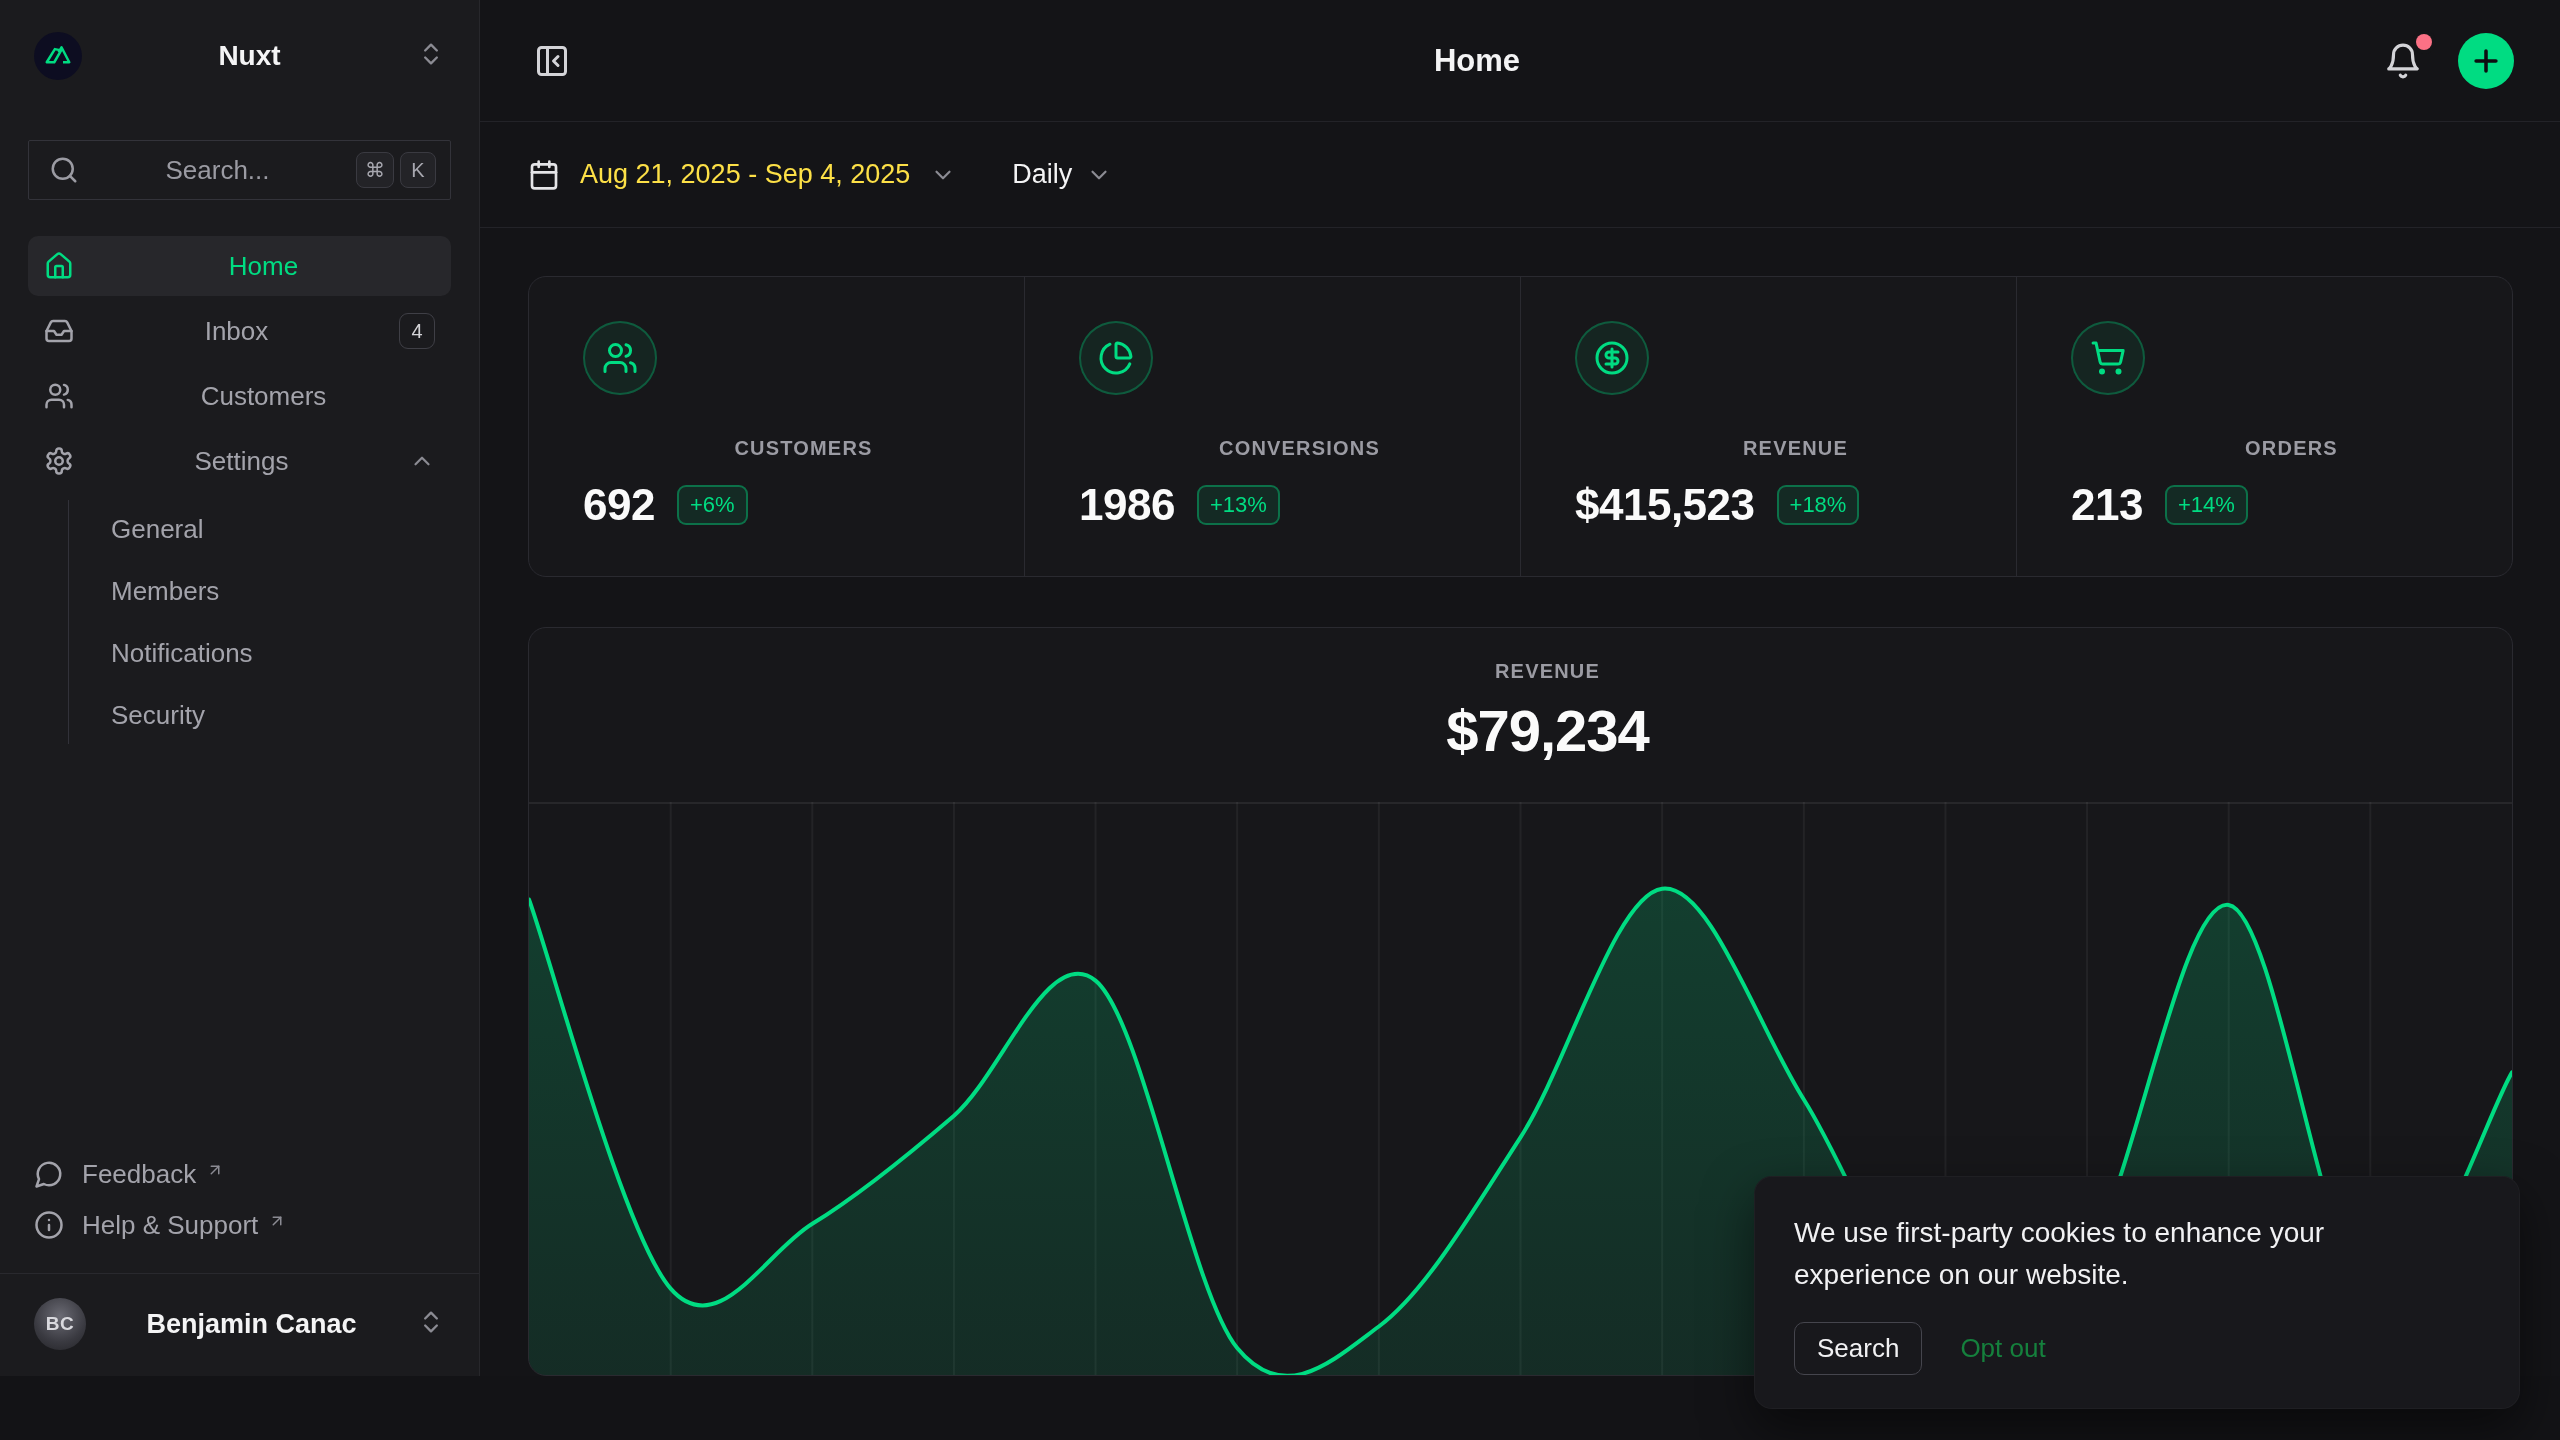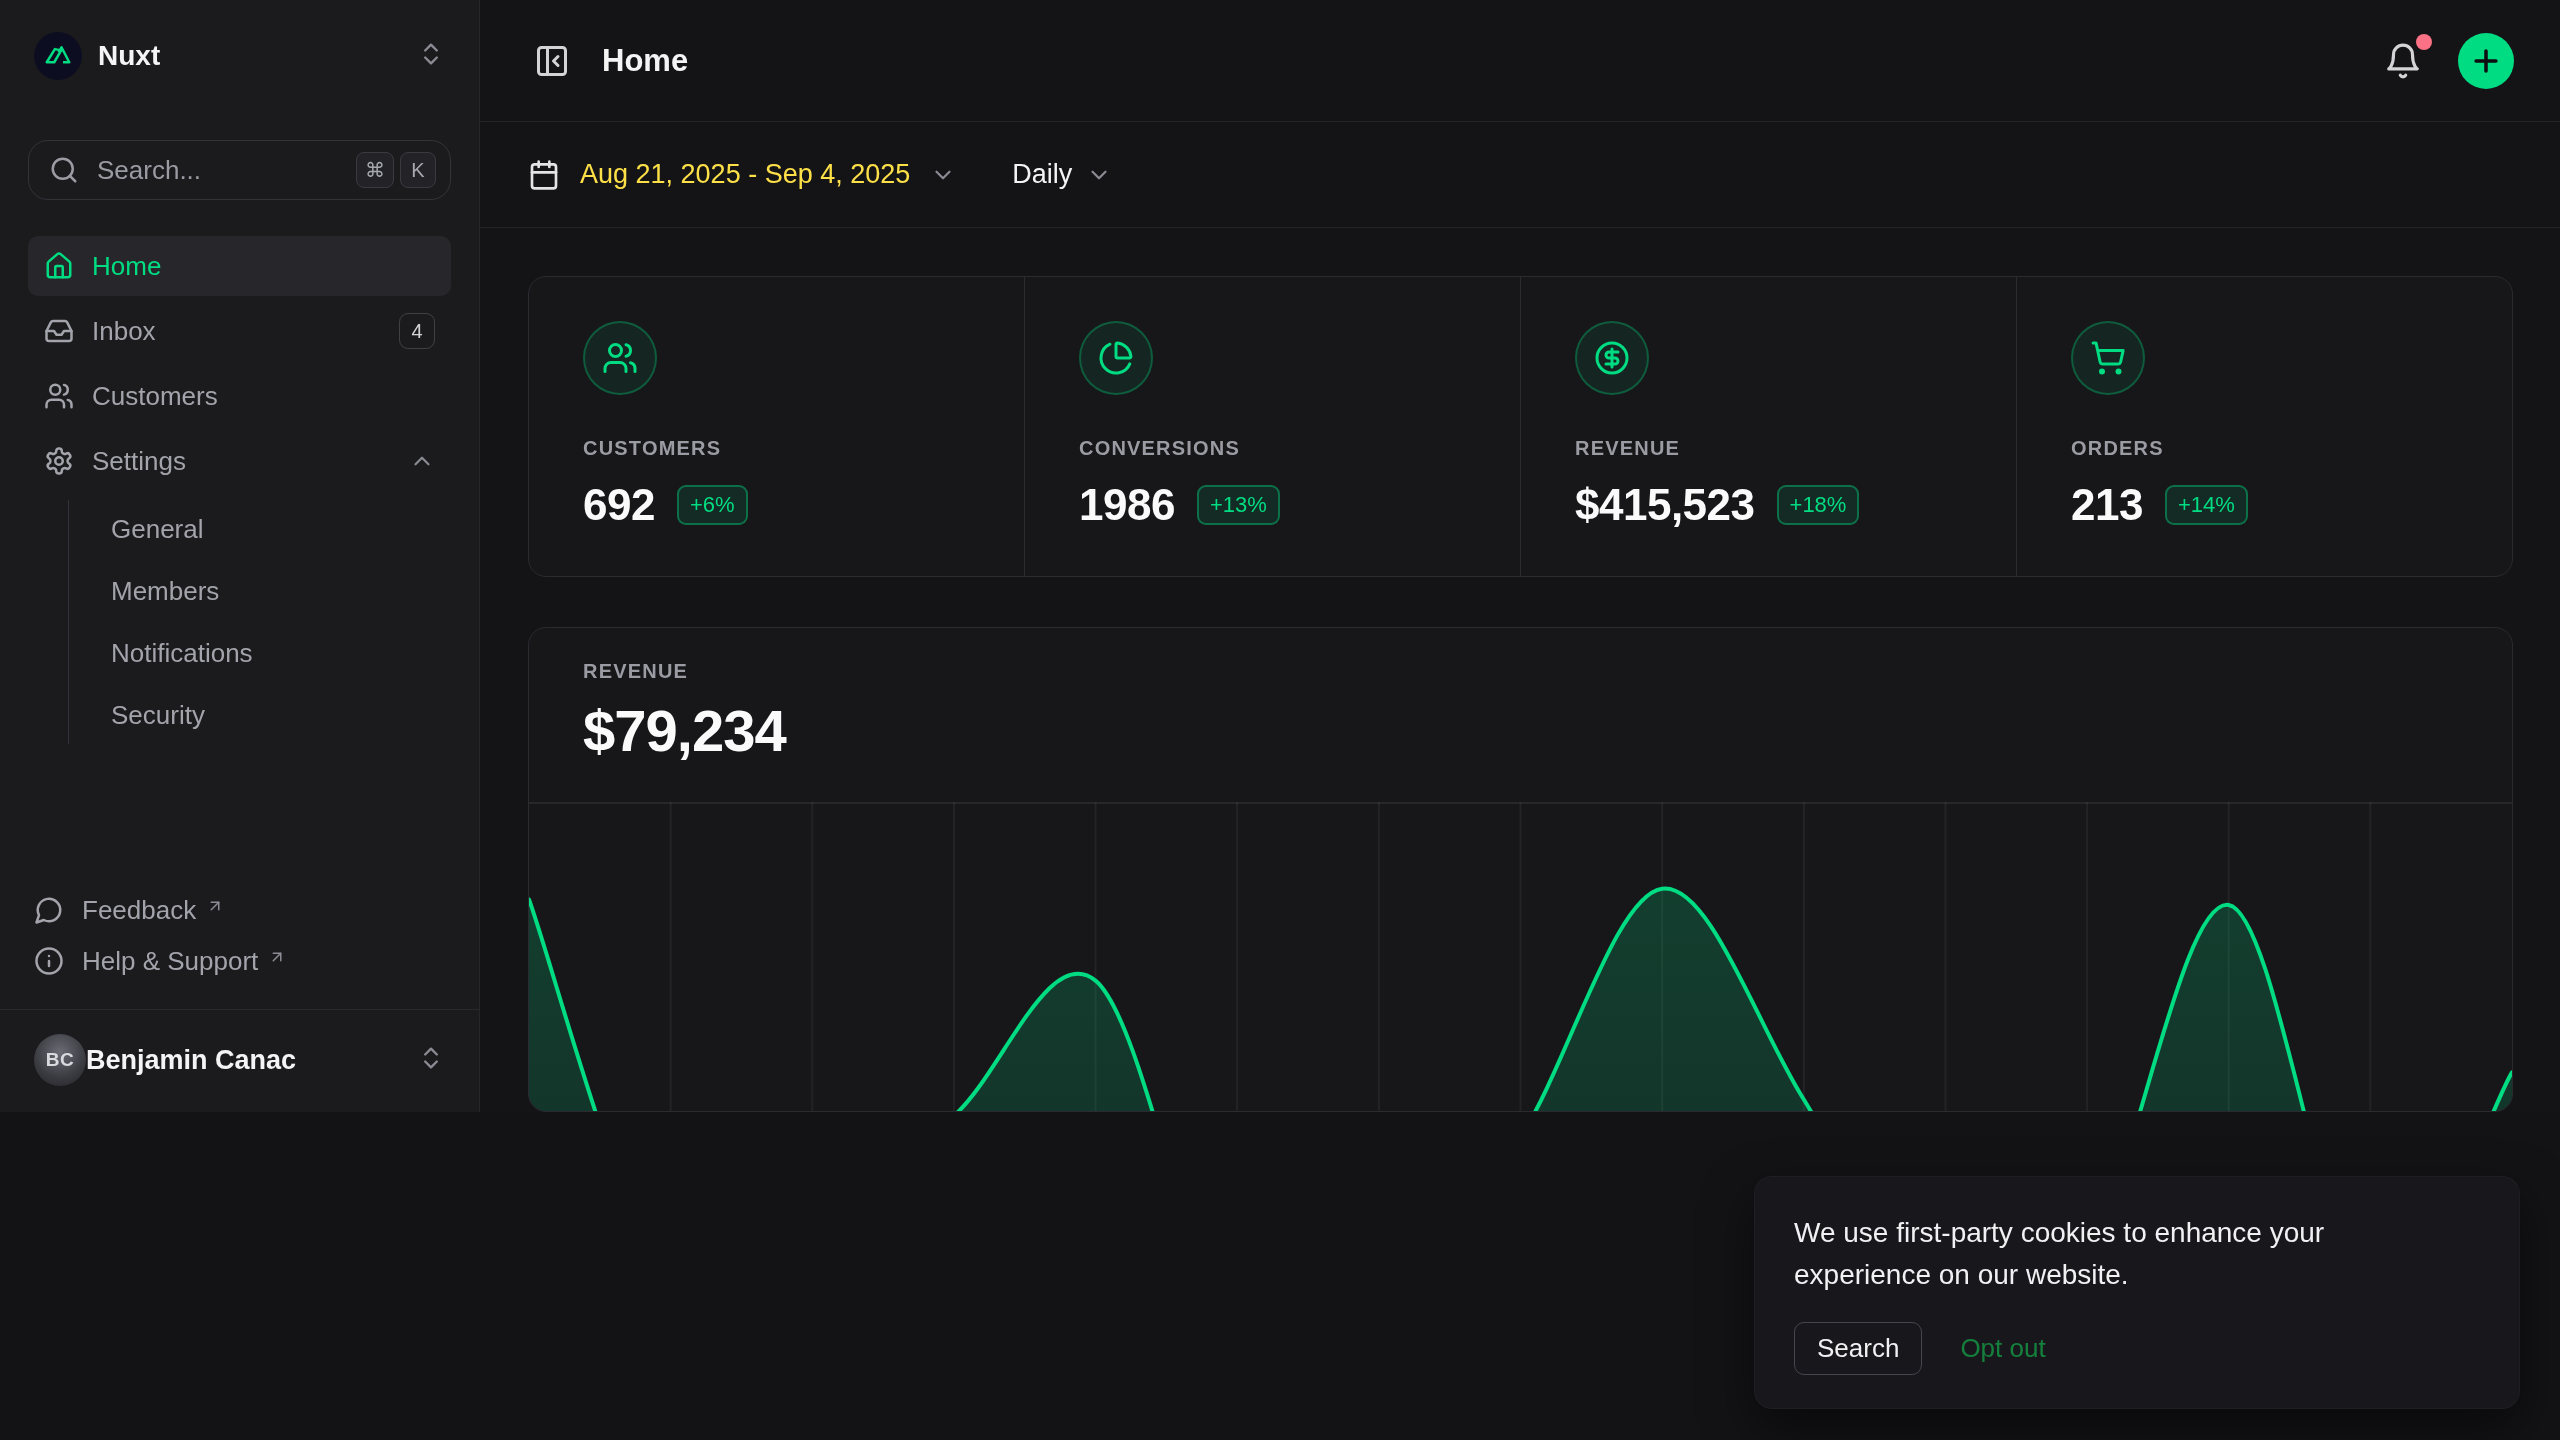--- a/index.html
+++ b/index.html
@@ -2,36 +2,36 @@
 <html style="--accent: #00dc82; --notif: #fb7185;"><head>
 <meta charset="utf-8">
 <style>
   * { margin:0; padding:0; box-sizing:border-box; }
   html,body { width:2560px; height:1440px; overflow:hidden; }
   body {
     font-family:"Liberation Sans", sans-serif;
     background:#131316; color:#ececee;
     -webkit-font-smoothing:antialiased;
   }
-  .screen { display:flex; width:2560px; height:1112px; }
+  .screen { display:flex; width:2560px; height:1376px;text-align:center; }
 
   
   .sidebar {
     width:480px; min-width:480px; height:100%;
     background:#1b1b1e; border-right:1.5px solid #27272b;
     display:flex; flex-direction:column; padding:22px 28px 0 28px;
   }
   .org-row { display:flex; align-items:center; gap:16px; padding:10px 6px; border-radius:10px; cursor:pointer; }
   .org-logo { width:48px; height:48px; border-radius:50%; background:#0d0d21; display:flex; align-items:center; justify-content:center; }
   .org-logo svg { width:30px; height:30px; }
   .org-name { font-size:28px; font-weight:700; color:#f4f4f5; flex:1; }
   .updown { color:#8b8b93; }
 
   .search-box {
-    margin-top:50px; height:60px; border:1.5px solid #33333a; border-radius:20px;
+    margin-top:50px; height:60px; border:1.5px solid #33333a; border-radius:2px;
     display:flex; align-items:center; gap:18px; padding:0 14px 0 20px;
     color:#9b9ba3; cursor:text;
   }
   .search-box .ph { font-size:26px; flex:1; }
   .kbd {
     min-width:36px; height:36px; padding:0 8px; border:1.5px solid #3a3a41; border-radius:8px;
     background:#232327; color:#a7a7af; font-size:20px;
     display:flex; align-items:center; justify-content:center;
   }
   .kbds { display:flex; gap:6px; }

